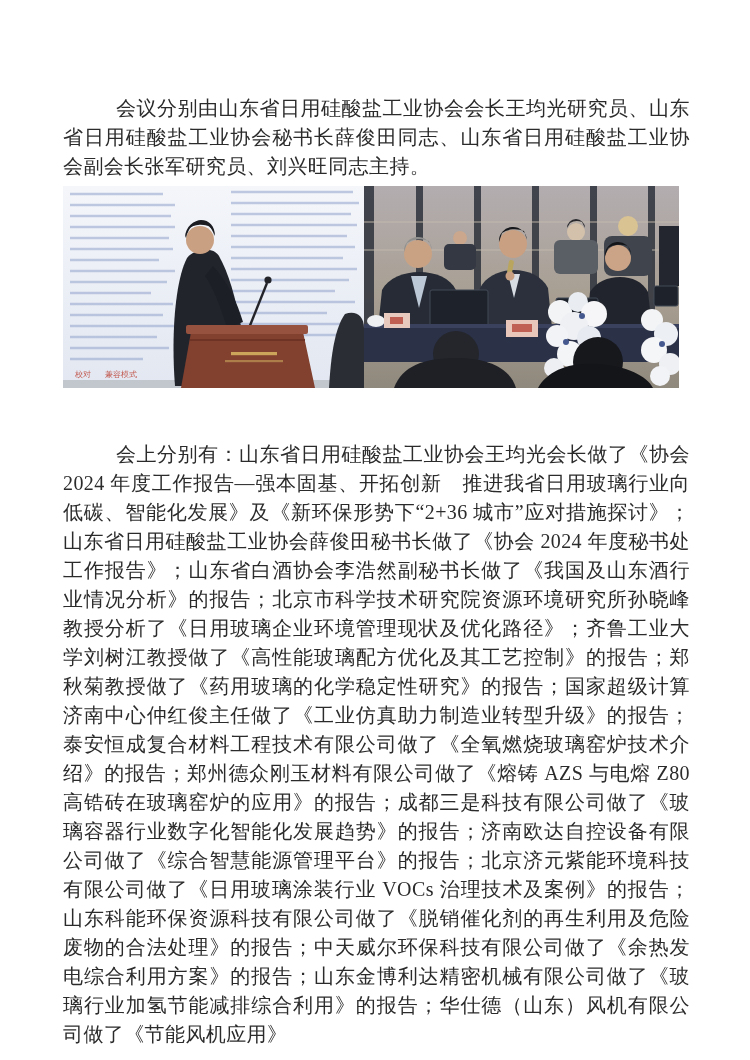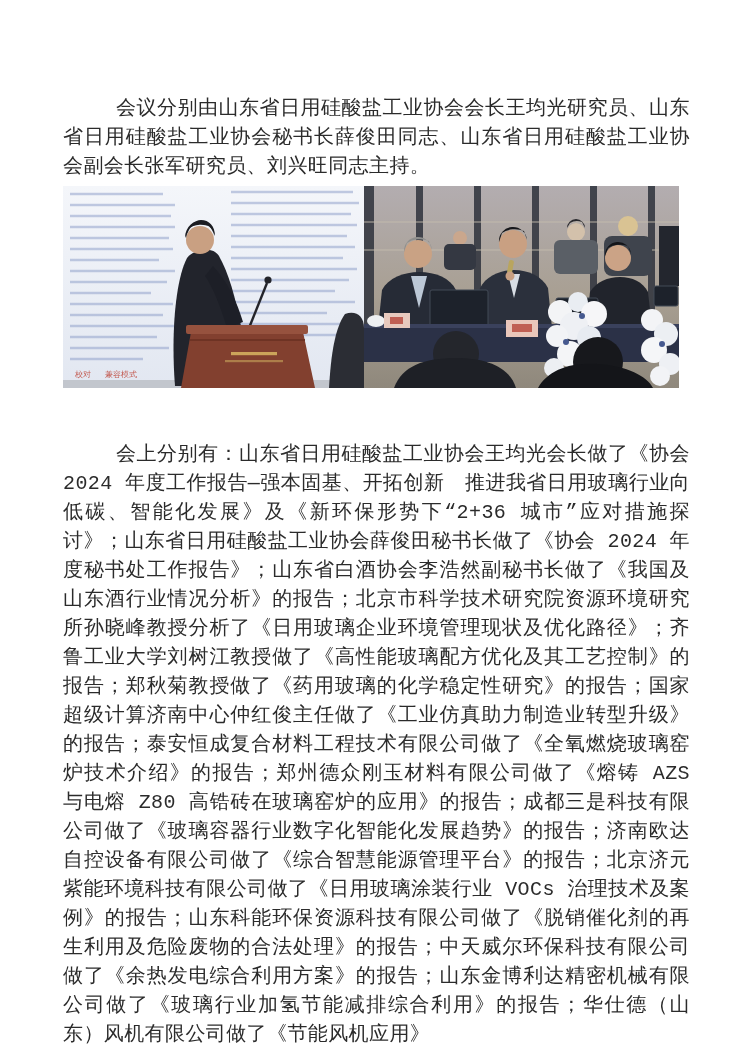--- a/index.html
+++ b/index.html
@@ -20,21 +20,20 @@
   .para {
     margin: 0;
     width: 627px;
     font-size: 20px;
     line-height: 29px;
     color: #2b2b2b;
     letter-spacing: 0.4px;
     text-align: justify;
     text-justify: inter-ideograph;
     text-indent: 53px;
-    font-family: Liberation Mono, monospace;
   }
   .photos {
     margin-top: 5px;
     width: 627px;
     height: 202px;
     display: flex;
   }
   .photo { margin: 0; padding: 0; font-size: 0; line-height: 0; }
   .photo svg { display: block; }
   .para.reports { margin-top: 52px; }

